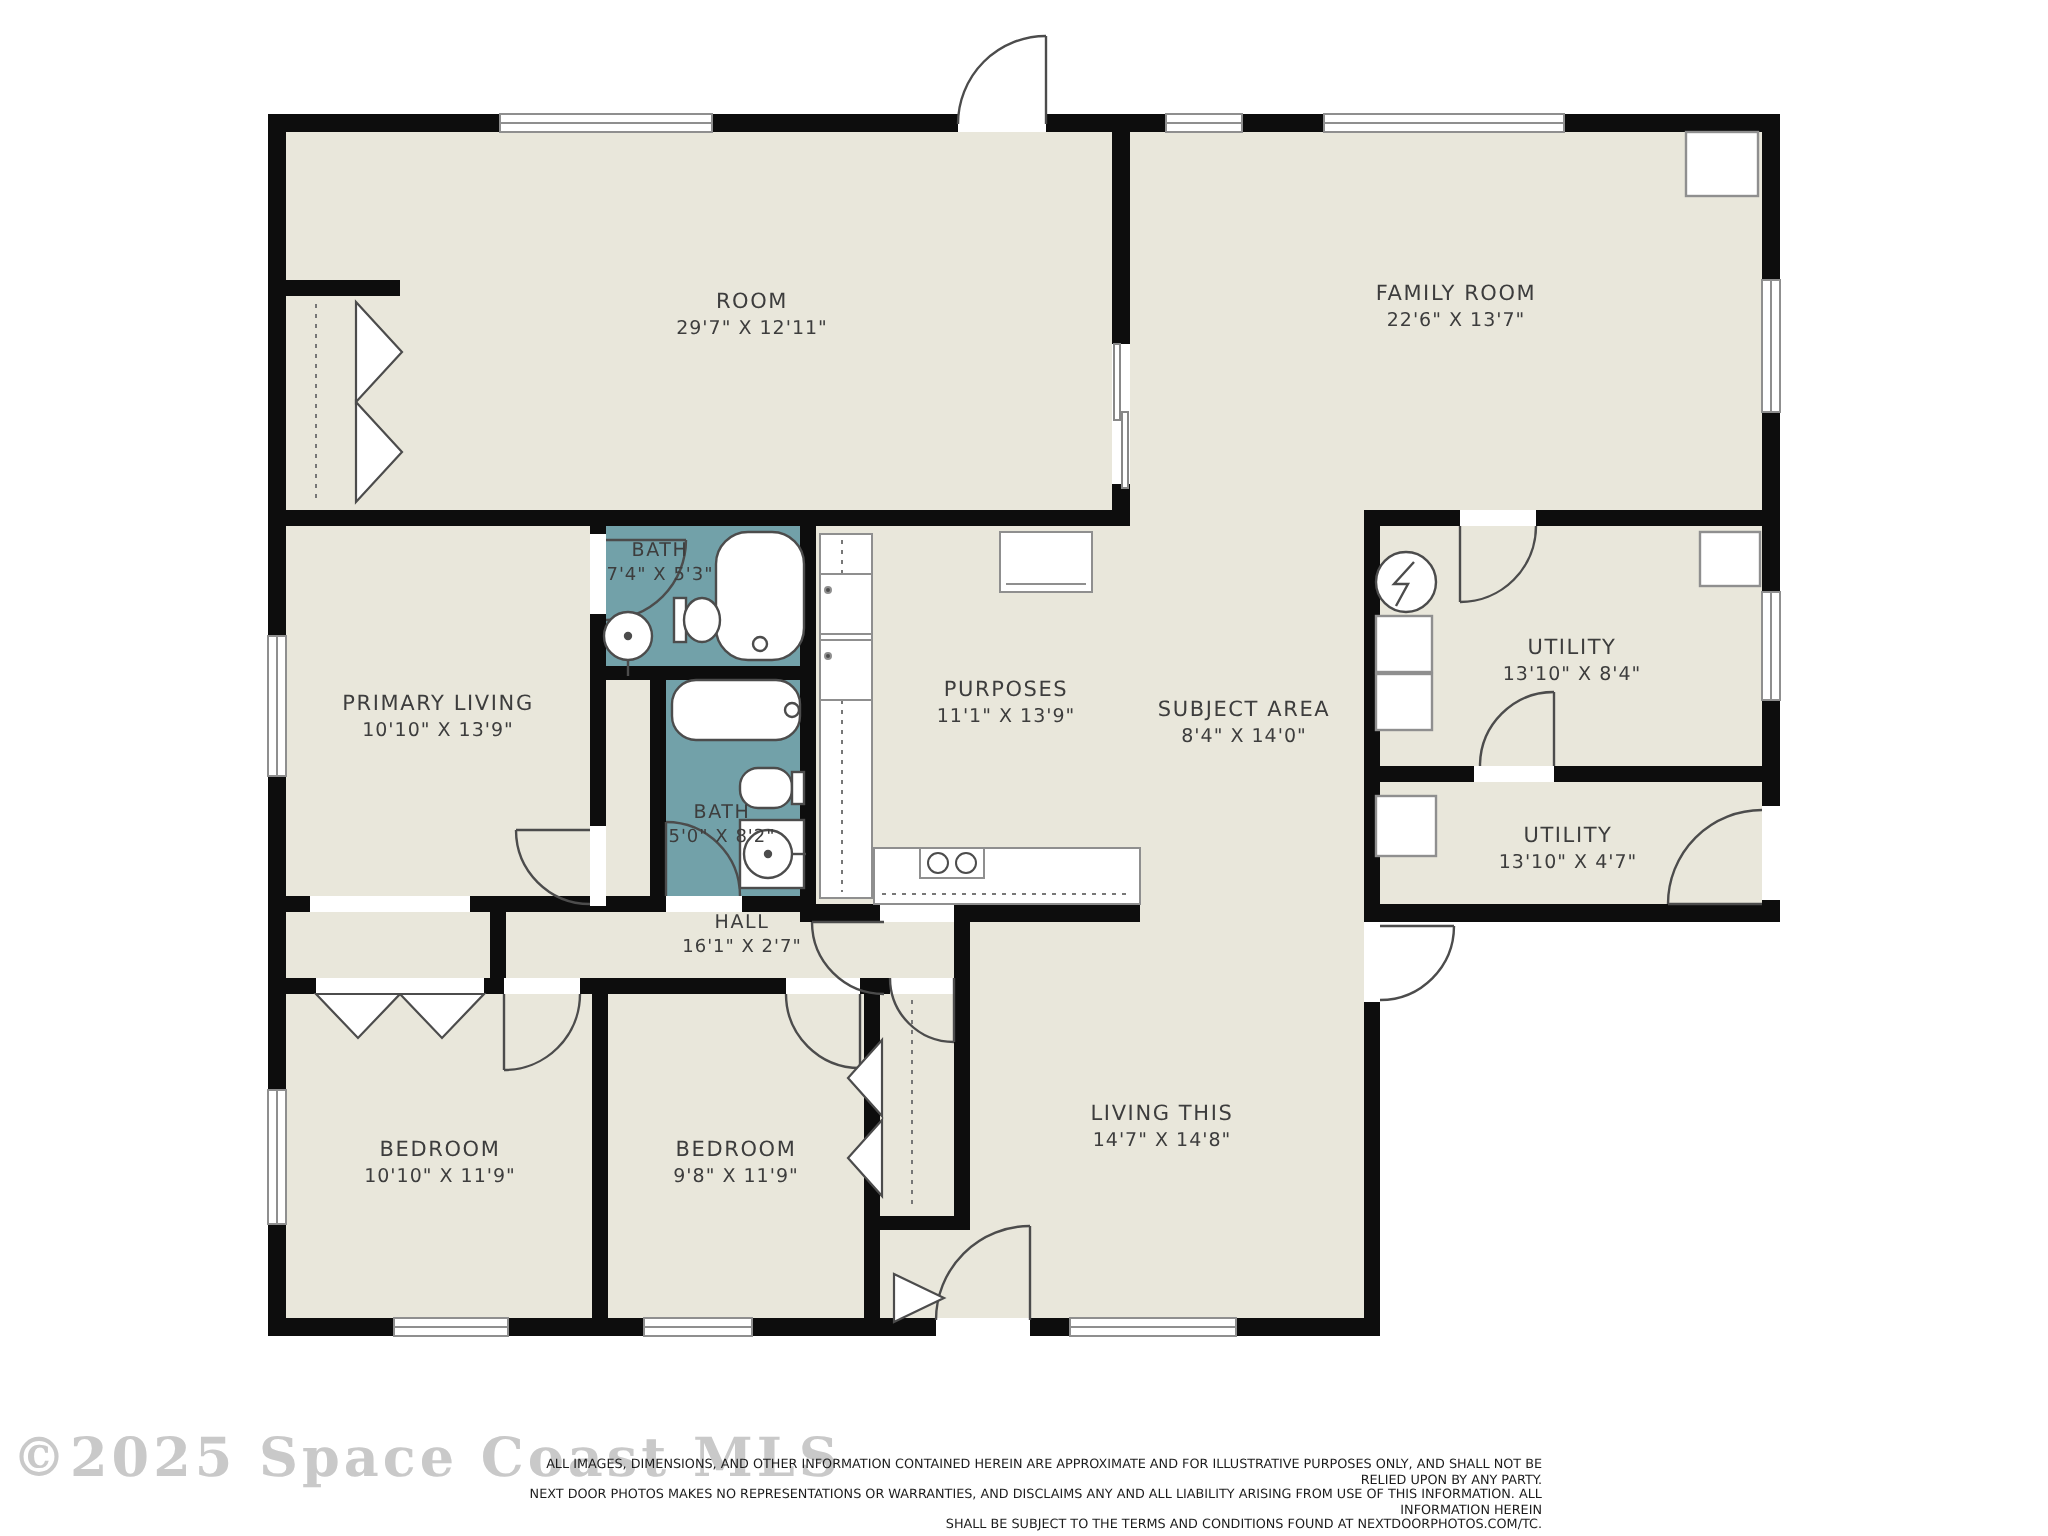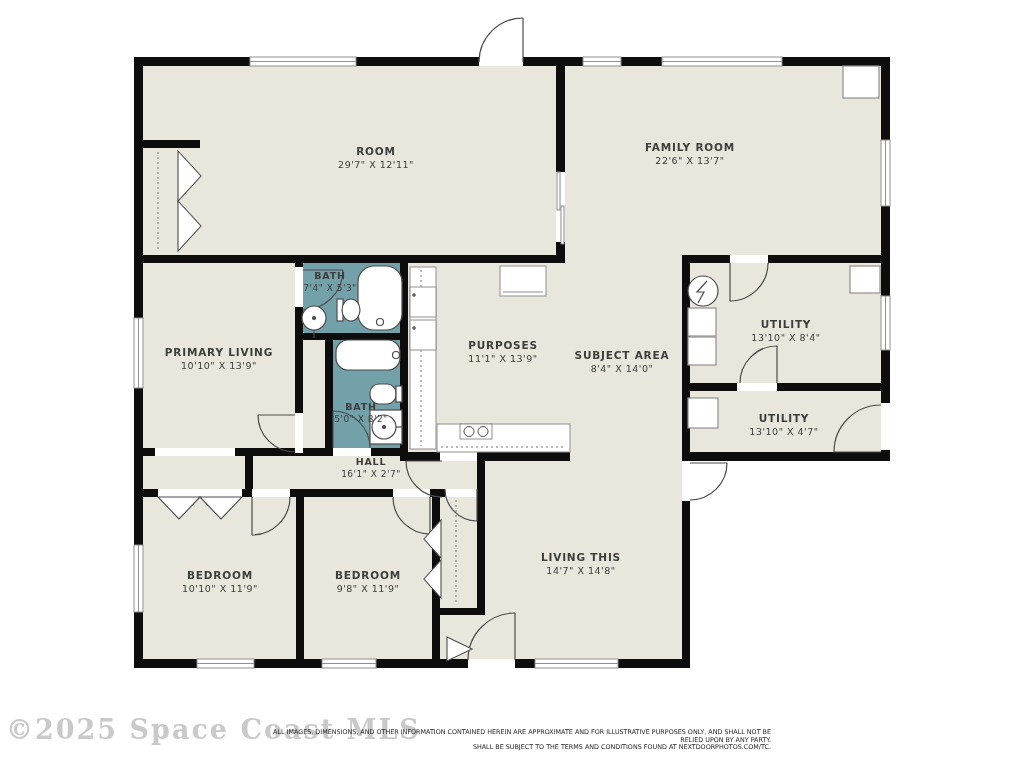--- a/index.html
+++ b/index.html
@@ -1,20 +1,20 @@
 <!DOCTYPE html>
 <html><head>
 <meta charset="utf-8">
 <style>
   html,body{margin:0;padding:0;background:#ffffff;}
   .stage{position:relative;width:1024px;height:768px;background:#ffffff;overflow:hidden;
          font-family:"DejaVu Sans","Liberation Sans",sans-serif;}
   .plan-svg{position:absolute;left:0;top:0;}
   .rlabel{position:absolute;transform:translateX(-50%);text-align:center;color:#3d3d3d;white-space:nowrap;}
-  .rlabel .rn{font-size:10.5px;letter-spacing:.8px;font-weight:700;line-height:14px;}
+  .rlabel .rn{font-size:10.5px;letter-spacing:.8px;font-weight:400;line-height:14px;}
   .rlabel .rd{font-size:9.5px;letter-spacing:.5px;line-height:13px;}
   .rlabel.small .rn{font-size:9.5px;line-height:12px;}
   .rlabel.small .rd{font-size:9px;line-height:12px;}
   .watermark{position:absolute;left:6px;top:714px;font-family:"DejaVu Serif","Liberation Serif",serif;
              font-size:27px;color:#c9c9c9;letter-spacing:2px;font-weight:700;}
   .disclaimer{position:absolute;left:255px;top:729px;width:516px;text-align:right;
               font-size:6.4px;line-height:7.6px;color:#1c1c1c;font-family:"DejaVu Sans",sans-serif;}
 </style>
 </head>
 <body>
@@ -198,21 +198,21 @@
       <rect x="850" y="266" width="30" height="27" stroke="#8f8f8f"></rect>
       <rect x="688" y="398" width="30" height="30" stroke="#8f8f8f"></rect>
       <rect x="843" y="66" width="36" height="32" stroke="#8f8f8f"></rect>
     </g>
   </svg>
 
   <div class="rlabel" style="left:376px;top:144px">
     <div class="rn">ROOM</div>
       <div class="rd">29'7" X 12'11"</div>
   </div>
-  <div class="rlabel" style="left:690px;top:140px">
+  <div class="rlabel" style="left:728px;top:140px">
     <div class="rn">FAMILY ROOM</div>
       <div class="rd">22'6" X 13'7"</div>
   </div>
   <div class="rlabel small" style="left:330px;top:270px">
     <div class="rn">BATH</div>
       <div class="rd">7'4" X 5'3"</div>
   </div>
   <div class="rlabel" style="left:219px;top:345px">
     <div class="rn">PRIMARY LIVING</div>
       <div class="rd">10'10" X 13'9"</div>
@@ -250,15 +250,16 @@
       <div class="rd">9'8" X 11'9"</div>
   </div>
   <div class="rlabel" style="left:581px;top:550px">
     <div class="rn">LIVING THIS</div>
       <div class="rd">14'7" X 14'8"</div>
   </div>
 
   <div class="watermark">©2025 Space Coast MLS</div>
   <div class="disclaimer">
     <div>ALL IMAGES, DIMENSIONS, AND OTHER INFORMATION CONTAINED HEREIN ARE APPROXIMATE AND FOR ILLUSTRATIVE PURPOSES ONLY, AND SHALL NOT BE RELIED UPON BY ANY PARTY.</div>
+    <div>NEXT DOOR PHOTOS MAKES NO REPRESENTATIONS OR WARRANTIES, AND DISCLAIMS ANY AND ALL LIABILITY ARISING FROM USE OF THIS INFORMATION. ALL INFORMATION HEREIN</div>
     <div>SHALL BE SUBJECT TO THE TERMS AND CONDITIONS FOUND AT NEXTDOORPHOTOS.COM/TC.</div>
   </div>
 </div>
 
 </body></html>

